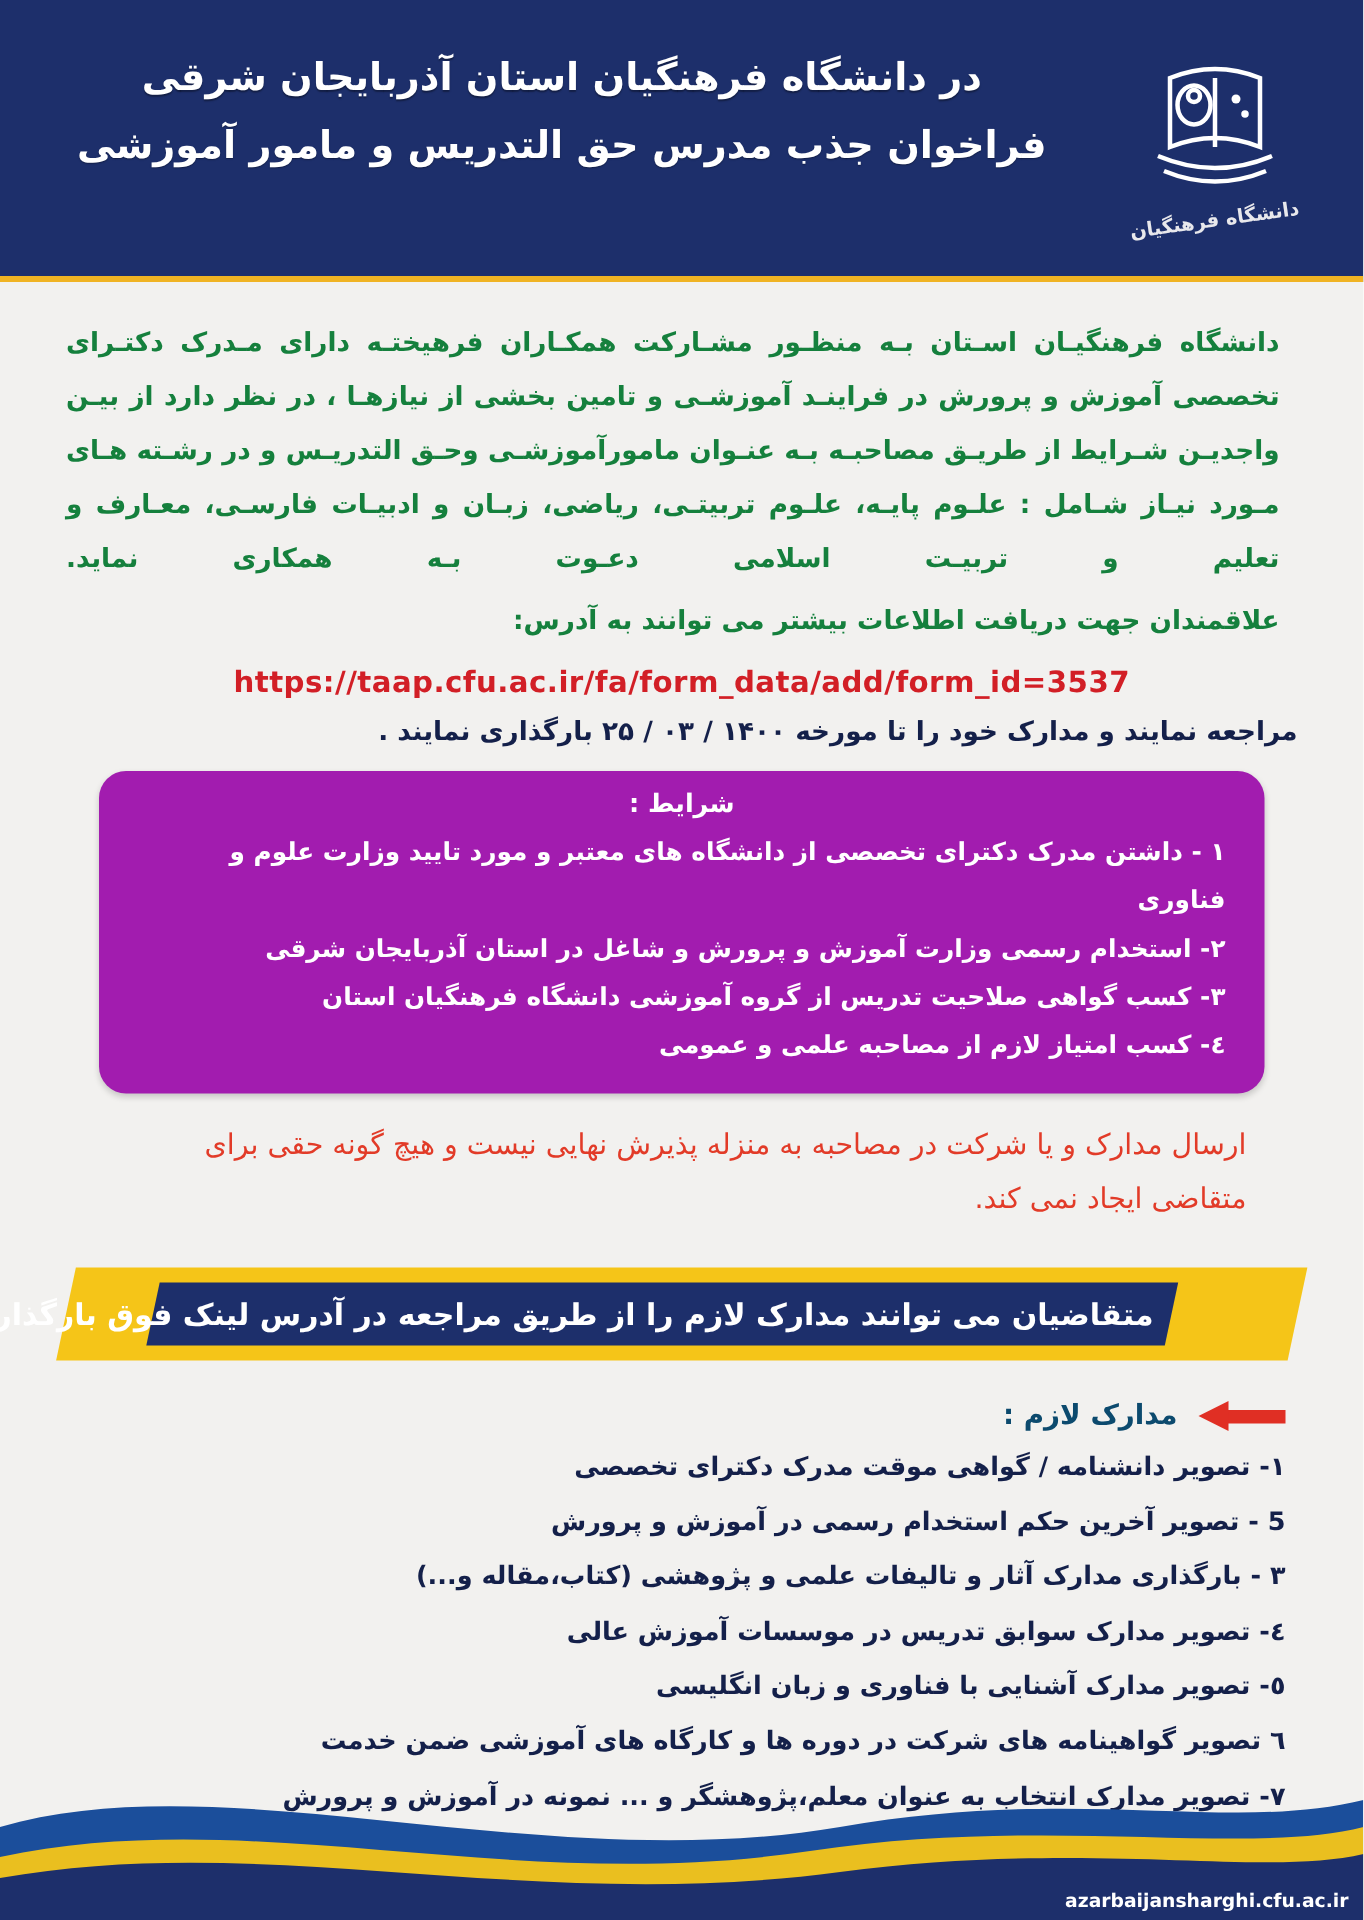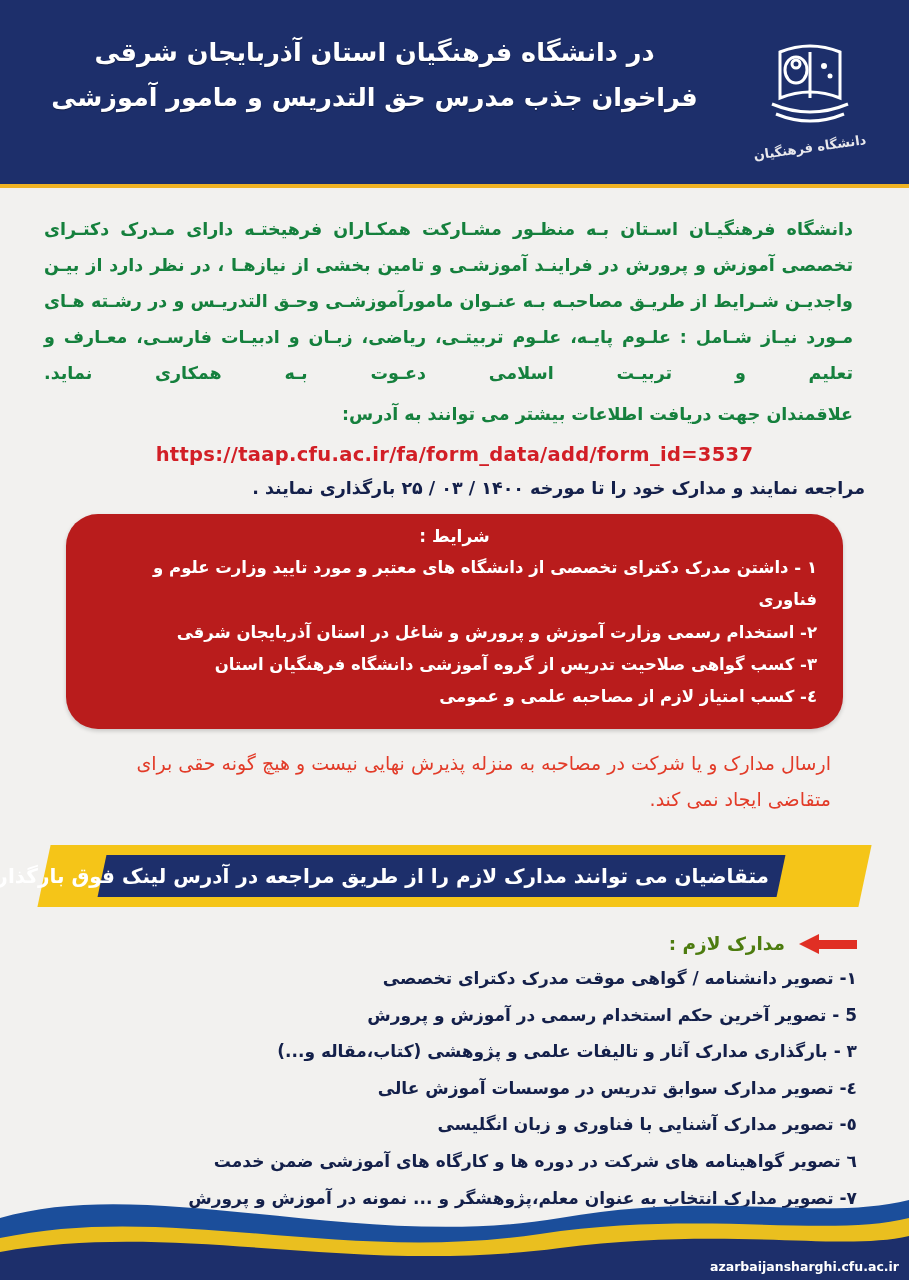--- a/index.html
+++ b/index.html
@@ -107,23 +107,23 @@
   }
   .deadline {
     margin: 0 0 16px 0;
     color: #14204a;
     font-size: 17.5px;
     font-weight: bold;
     text-align: right;
   }
   
   .conditions {
-    background: #b91c1c;
+    background: #a21caf;
     color: #ffffff;
-    border-radius: 32px;
+    border-radius: 18px;
     padding: 12px 26px 16px 26px;
     margin: 4px 22px 0 22px;
     box-shadow: 0 2px 4px rgba(0,0,0,.18);
   }
   .conditions .title {
     text-align: center;
     font-size: 17px;
     font-weight: bold;
     margin-bottom: 6px;
   }
@@ -188,21 +188,21 @@
     padding: 16px 52px 0 52px;
   }
   .docs-head {
     display: flex;
     align-items: center;
     justify-content: flex-start;
     gap: 14px;
     margin-bottom: 6px;
   }
   .docs-head .label {
-    color: #4d7c0f;
+    color: #0c4a6e;
     font-size: 18.5px;
     font-weight: bold;
   }
   .arrow-icon {
     display: inline-block;
     width: 58px;
     height: 20px;
     position: relative;
   }
   .arrow-icon .shaft {

